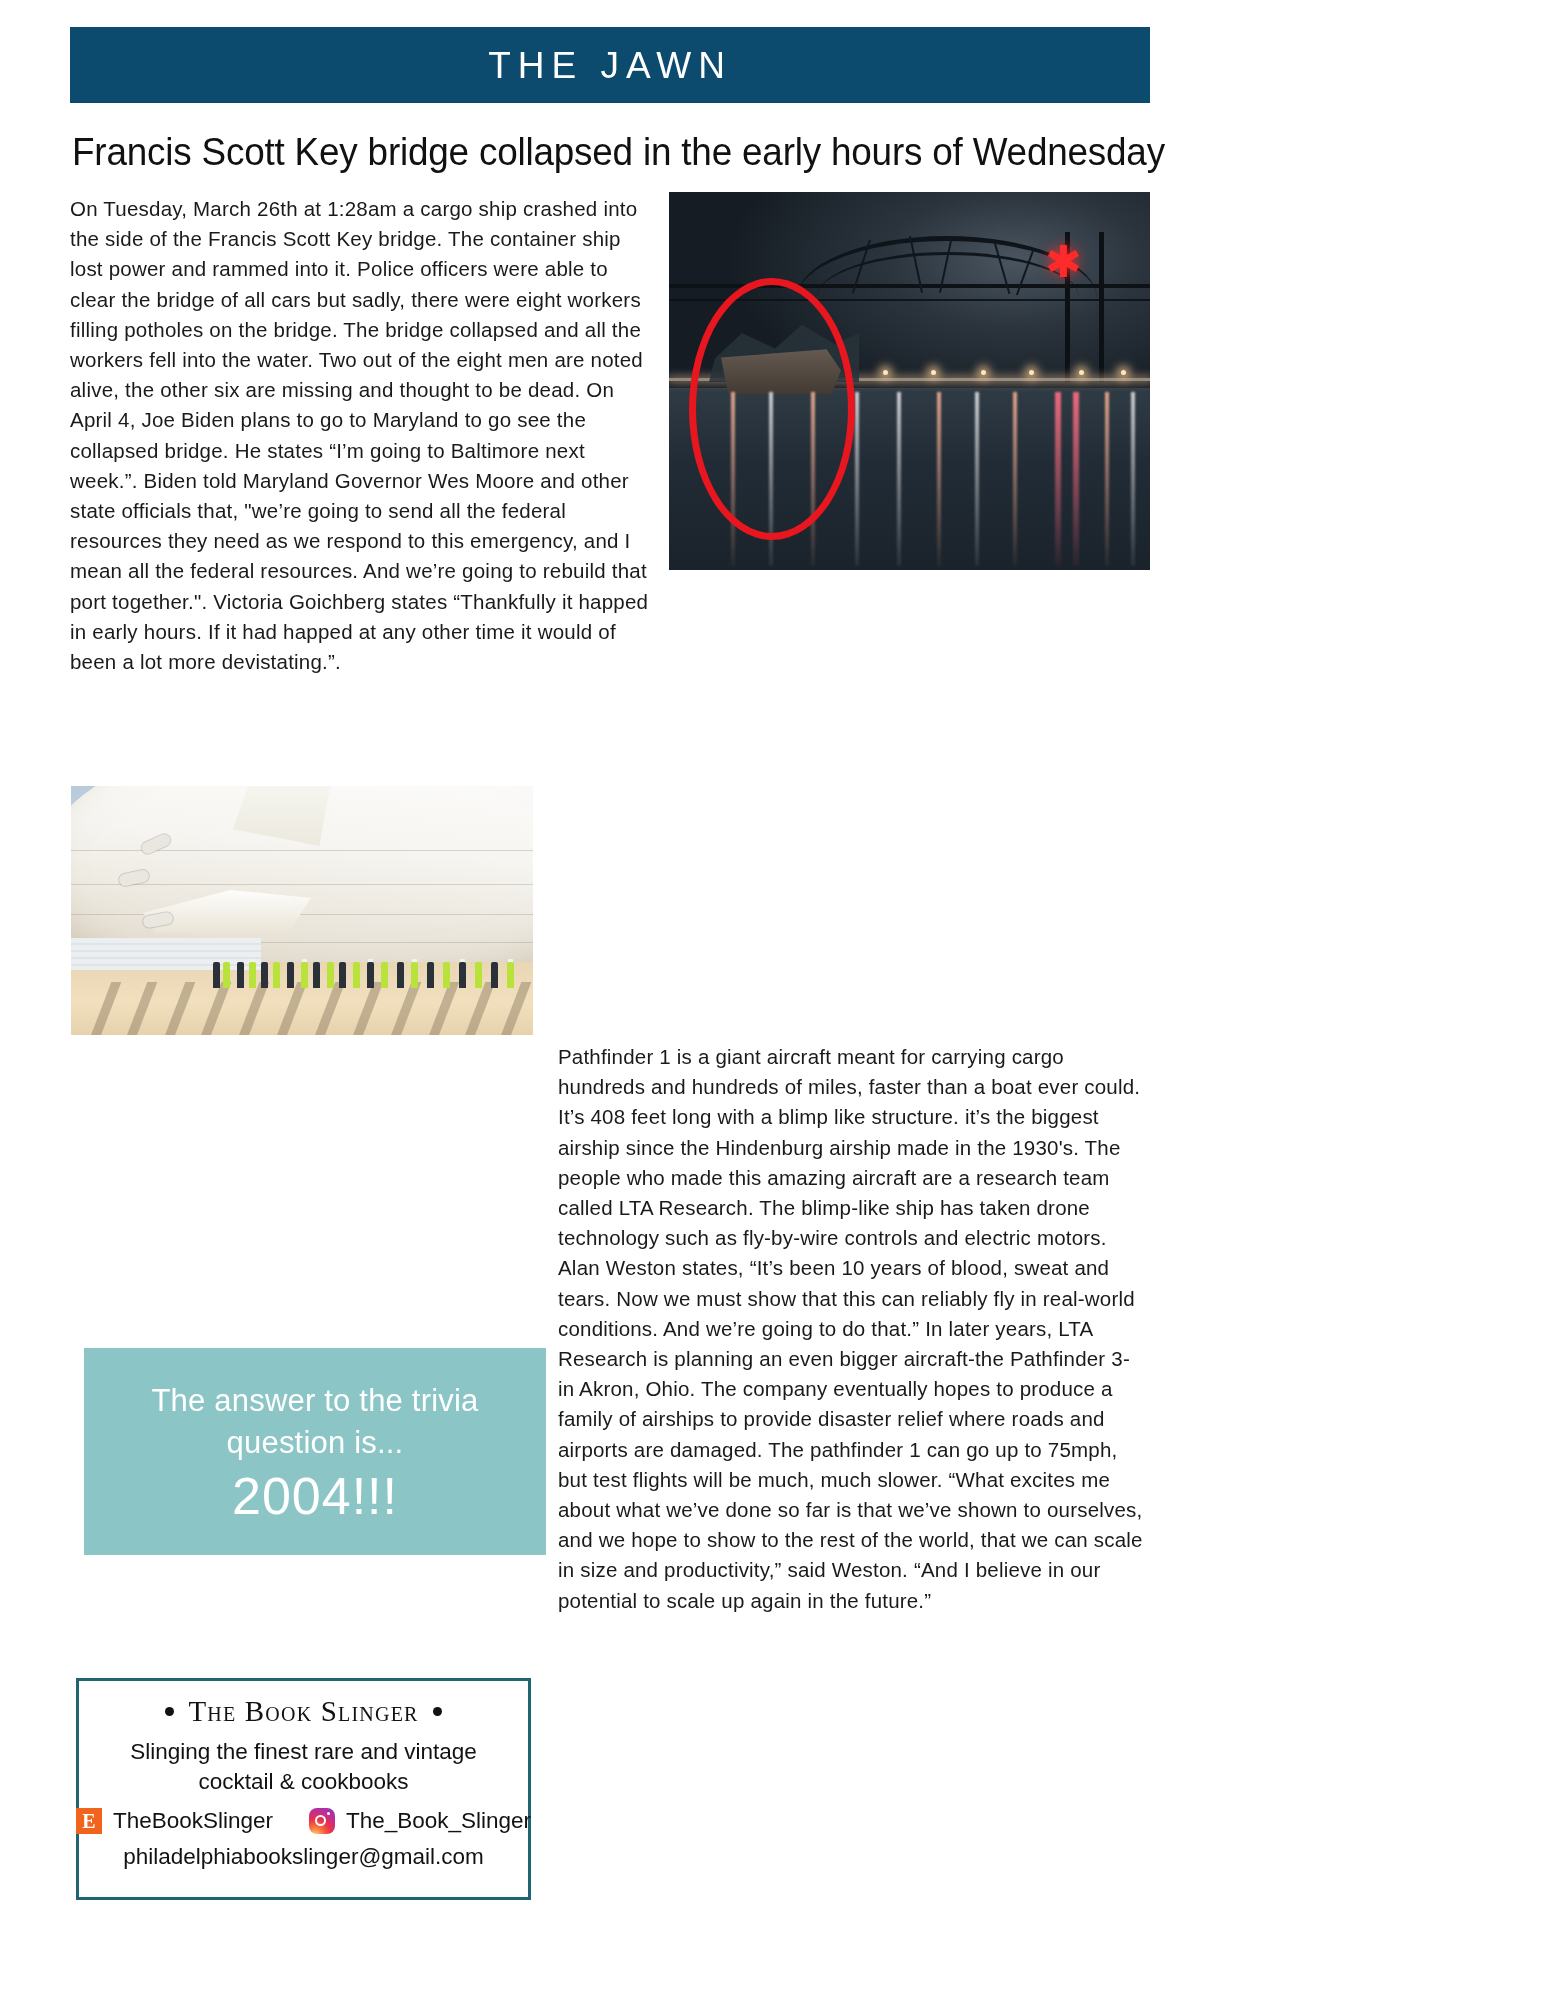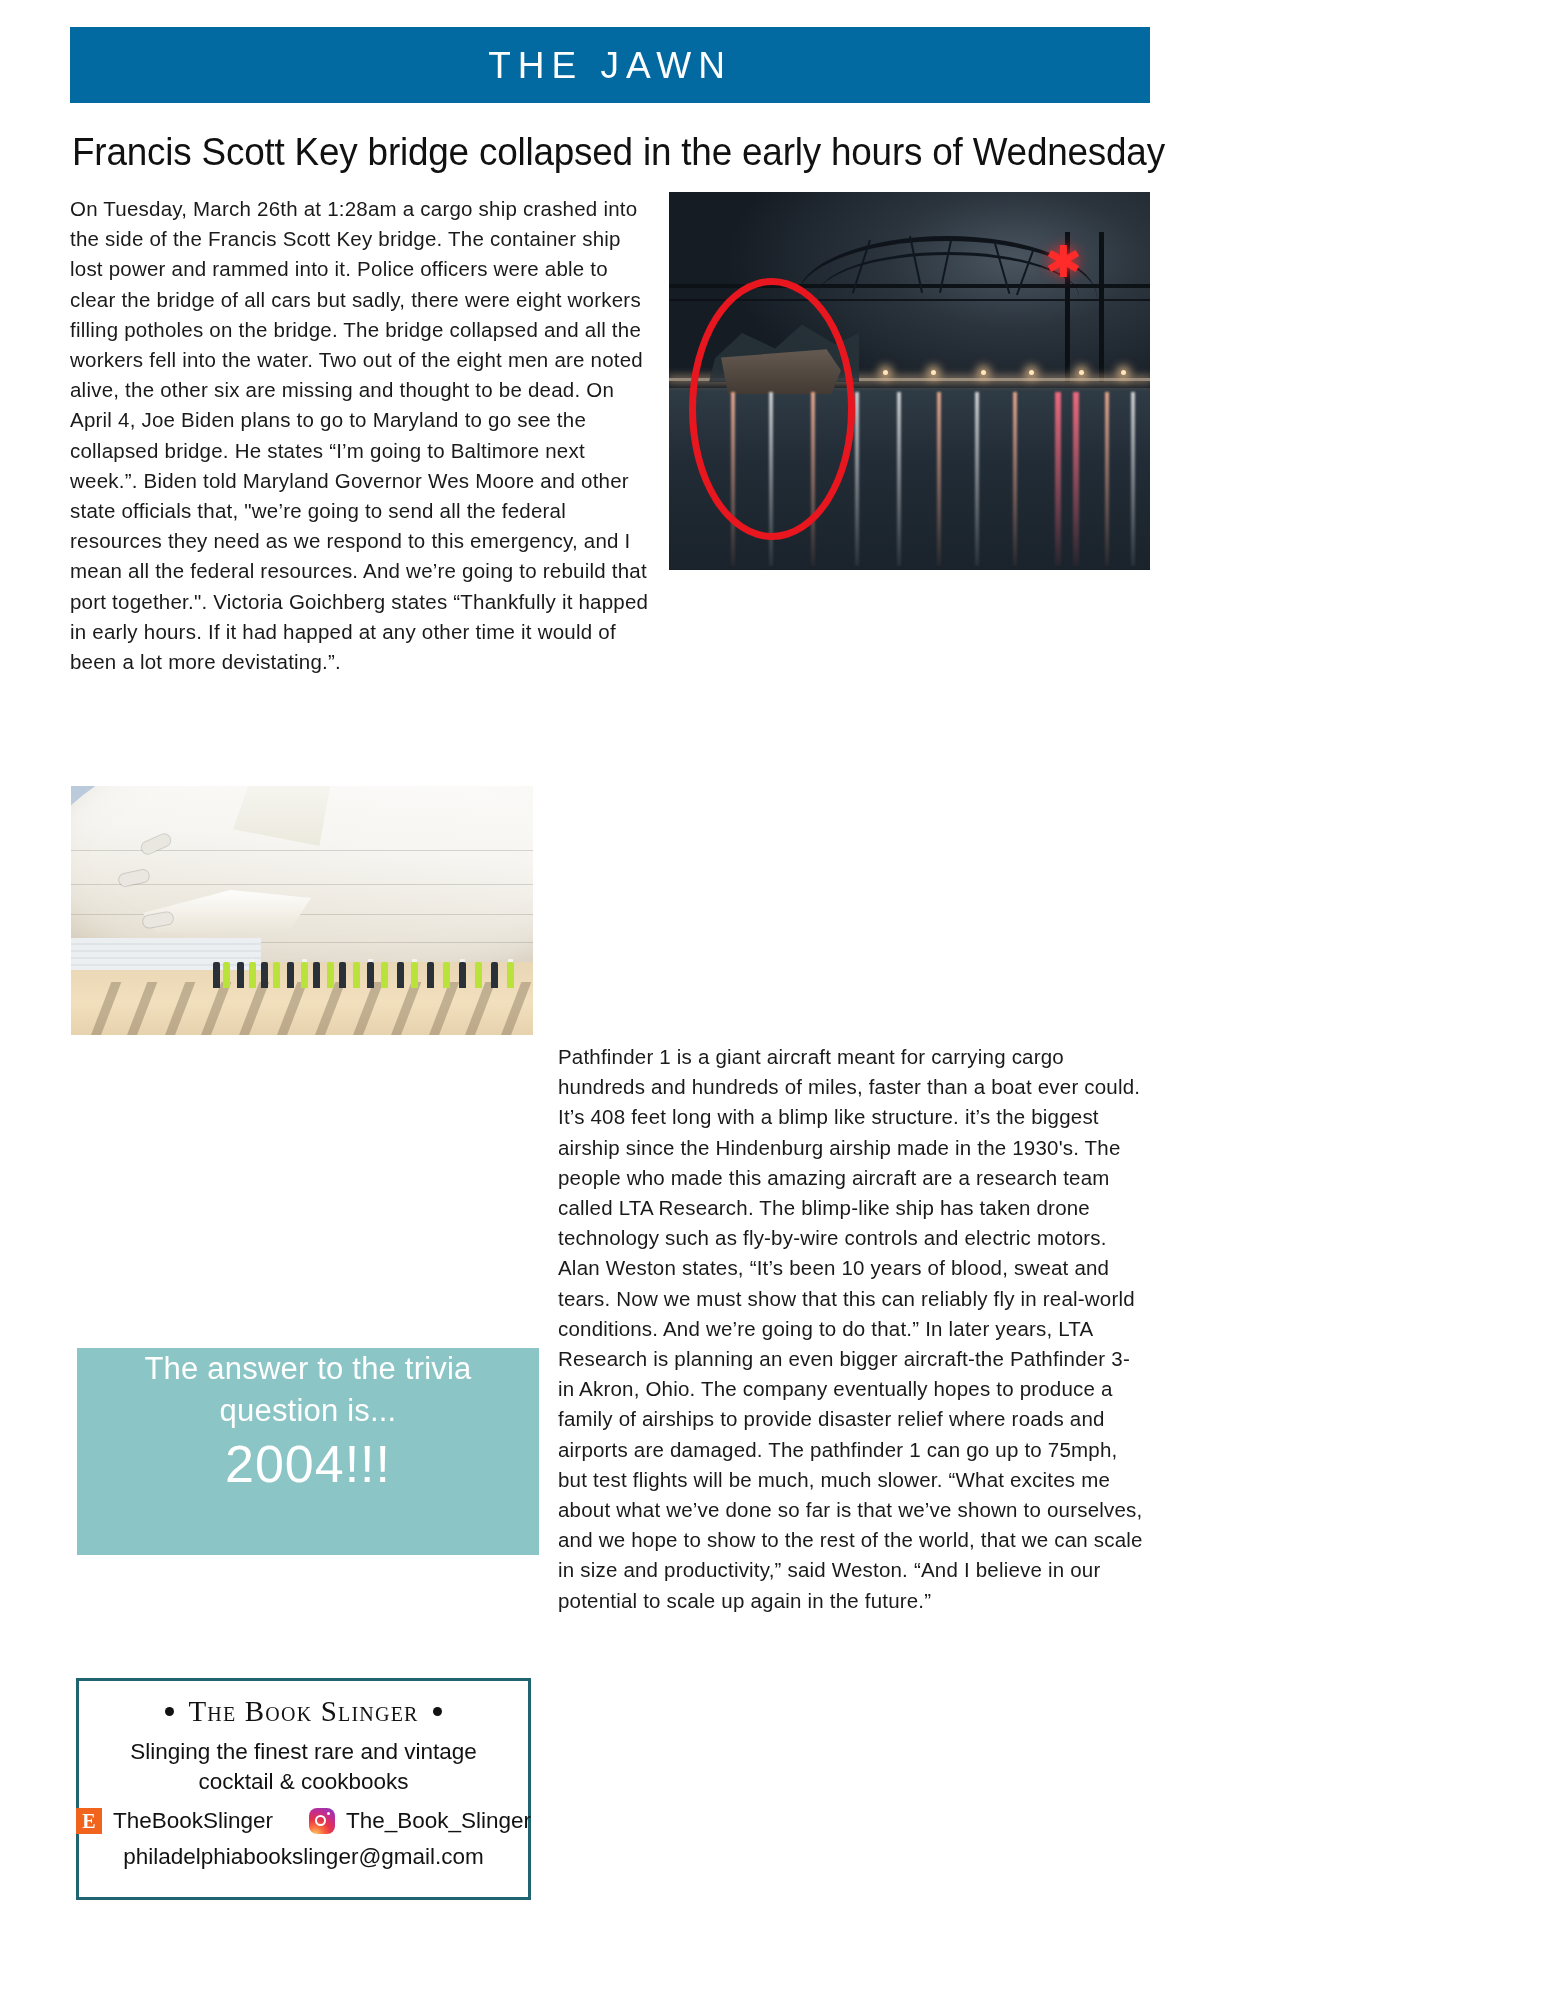--- a/index.html
+++ b/index.html
@@ -22,21 +22,21 @@
     background: #ffffff;
   }
 
   
   .masthead {
     position: absolute;
     left: 70px;
     top: 27px;
     width: 1080px;
     height: 76px;
-    background: #0369a1;
+    background: #0c4a6e;
     display: flex;
     align-items: center;
     justify-content: center;
   }
   .masthead-title {
     color: #ffffff;
     font-family: "Liberation Sans", sans-serif;
     font-size: 37px;
     font-weight: 400;
     letter-spacing: 7px;
@@ -325,29 +325,29 @@
     font-family: "Liberation Sans", sans-serif;
     font-size: 20.5px;
     line-height: 30.2px;
     color: #1a1a1a;
     letter-spacing: 0.2px;
   }
 
   
   .trivia-box {
     position: absolute;
-    left: 77px;
+    left: 84px;
     top: 1348px;
     width: 462px;
     height: 207px;
     background: #8cc5c6;
     display: flex;
     flex-direction: column;
     align-items: center;
-    justify-content: flex-start;
+    justify-content: center;
     padding-top: 0;
     box-sizing: border-box;
   }
   .trivia-q {
     color: #ffffff;
     font-family: "Liberation Sans", sans-serif;
     font-weight: 400;
     font-size: 31px;
     line-height: 42px;
     text-align: center;

